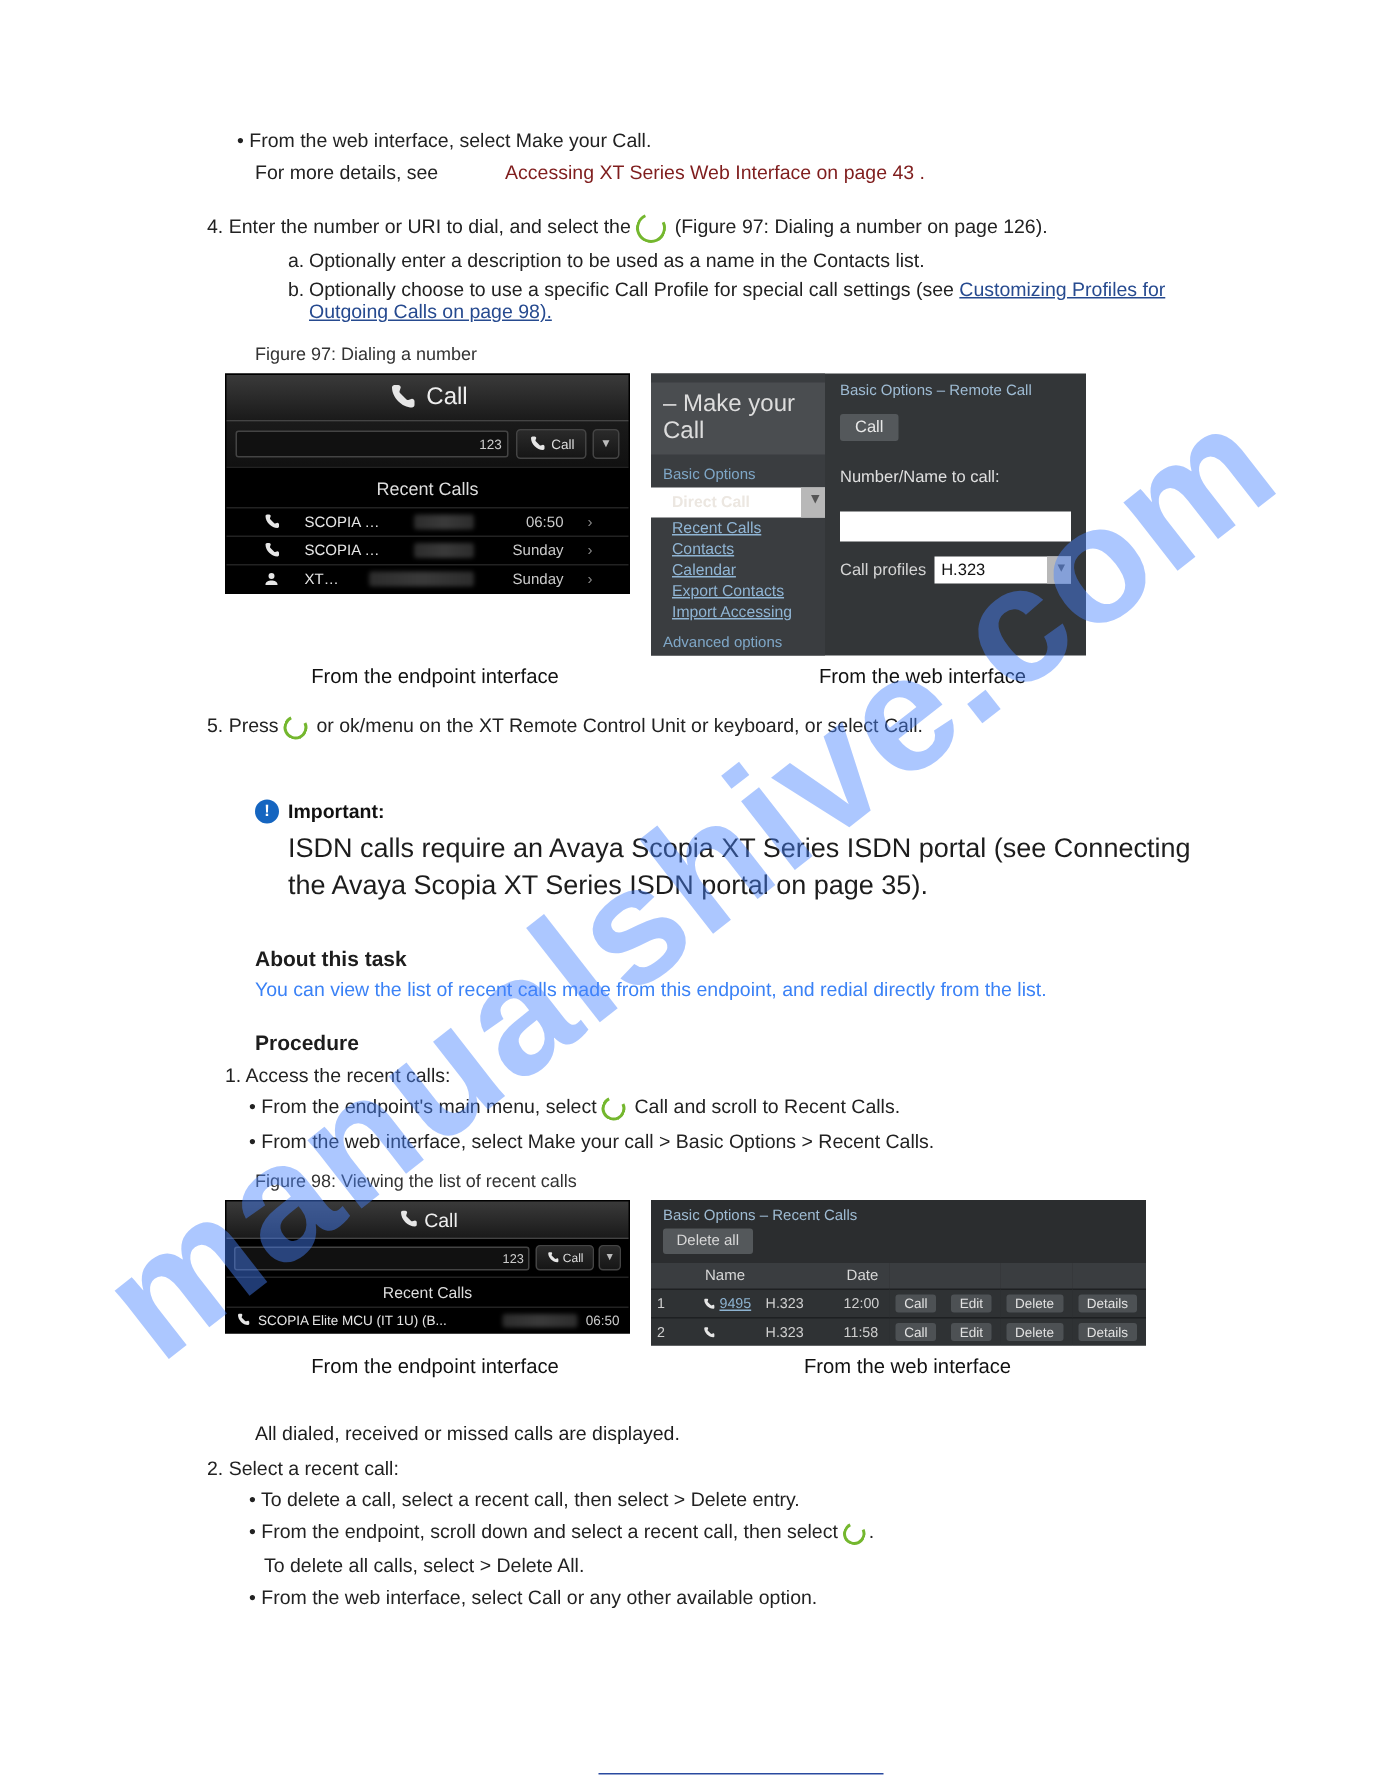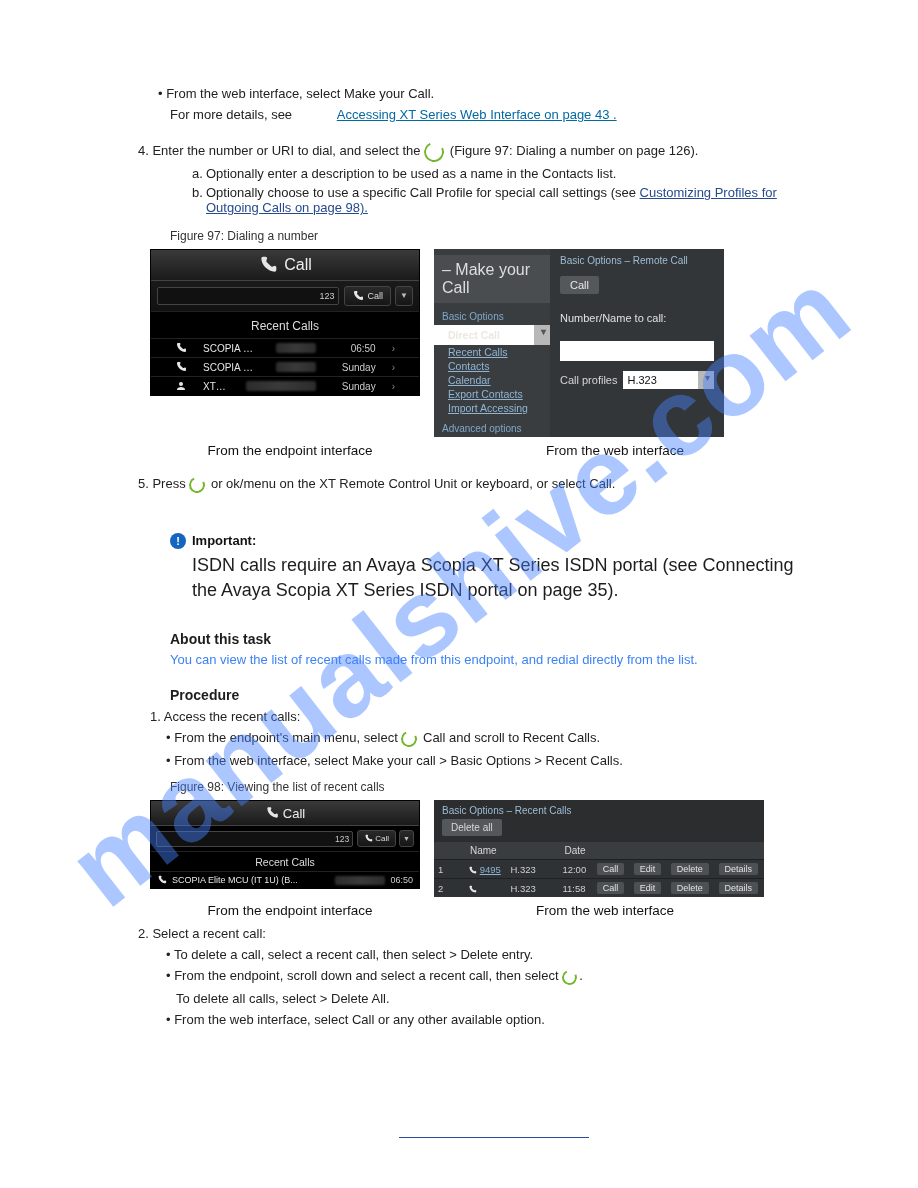--- a/index.html
+++ b/index.html
@@ -314,21 +314,21 @@
 
 <div class="watermark">manualshive.com</div>
 
 <div class="content">
 
   <div class="step-heading">
     <span>• From the web interface, select Make your Call.</span>
   </div>
   <div class="step-heading" style="margin-left:0;">
     <span>For more details, see</span>
-    <span style="text-decoration:underline;color:#0369a1;margin-left:41px;">Accessing XT Series Web Interface on page 43 .</span>
+    <span style="color:#7f1d1d;margin-left:41px;">Accessing XT Series Web Interface on page 43 .</span>
   </div>
 
   <div style="height:10px;"></div>
 
   <div class="step-heading" style="margin-left:-32px;">
     <span>4. Enter the number or URI to dial, and select the</span>
     <span class="inline-icon"><span class="green-phone"></span></span>
     <span>(Figure 97: Dialing a number on page 126).</span>
   </div>
   <div class="substep">
@@ -545,20 +545,21 @@
       </tbody>
         </table>
     </div>
   </div>
 
   <div class="caption-row">
     <div class="cap1">From the endpoint interface</div>
     <div class="cap2" style="width:330px;padding-left:10px;">From the web interface</div>
   </div>
 
+  <div class="closer">All dialed, received or missed calls are displayed.</div>
   <div class="step-heading" style="margin-top:8px;margin-left:-32px;">2. Select a recent call:</div>
   <div class="step-heading" style="margin-left:-4px;">• To delete a call, select a recent call, then select   &gt; Delete entry.</div>
   <div class="step-heading" style="margin-left:-4px;">
     <span>• From the endpoint, scroll down and select a recent call, then select</span>
     <span class="inline-icon"><span class="green-phone" style="width:11px;height:11px;border-width:2px;"></span></span>.
   </div>
   <div class="step-heading" style="margin-left:6px;">To delete all calls, select   &gt; Delete All.</div>
   <div class="step-heading" style="margin-left:-4px;">• From the web interface, select Call or any other available option.</div>
 
   <div class="footer-link"></div>

